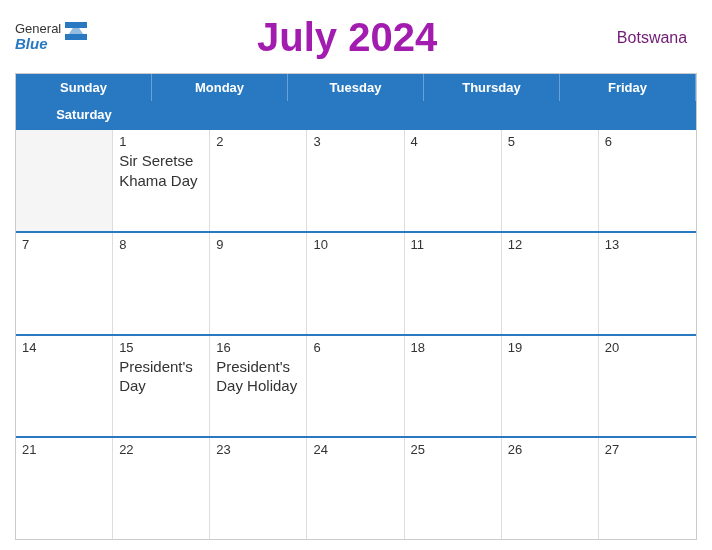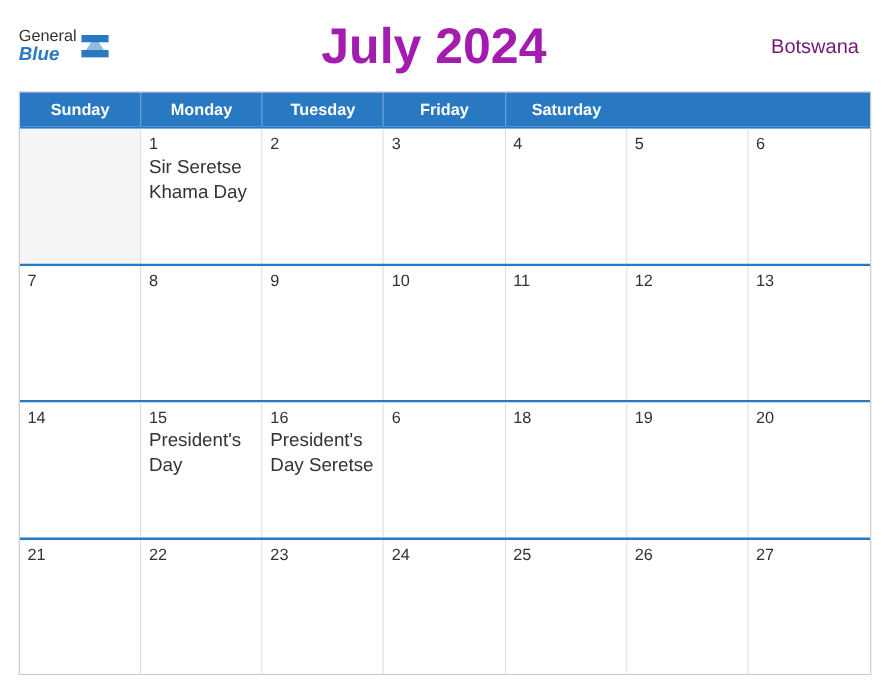--- a/index.html
+++ b/index.html
@@ -22,21 +22,20 @@
     .header {
       display: flex;
       align-items: center;
       justify-content: space-between;
       margin-bottom: 8px;
       padding: 5px 0;
     }
 
     .logo {
       display: flex;
-      align-items: center;
       gap: 4px;
     }
 
     .logo-text {
       font-size: 13px;
       color: #333;
       line-height: 1.1;
       font-weight: normal;
     }
 
@@ -69,21 +68,21 @@
 
     .calendar {
       flex: 1;
       border: 1px solid #ccc;
       display: flex;
       flex-direction: column;
     }
 
     .cal-header {
       display: grid;
-      grid-template-columns: repeat(7, 1fr);
+      grid-template-columns: repeat(5, 1fr);
       background: #2979c2;
     }
 
     .cal-header-cell {
       color: #fff;
       text-align: center;
       padding: 6px 4px;
       font-size: 13px;
       font-weight: bold;
       border-right: 1px solid rgba(255,255,255,0.3);
@@ -156,20 +155,21 @@
     </div>
     <div class="calendar-title">July 2024</div>
     <div class="country-name">Botswana</div>
   </div>
 
   <div class="calendar">
     <div class="cal-header">
       <div class="cal-header-cell">Sunday</div>
       <div class="cal-header-cell">Monday</div>
       <div class="cal-header-cell">Tuesday</div>
+      <div class="cal-header-cell">Thursday</div>
       <div class="cal-header-cell">Friday</div>
       <div class="cal-header-cell">Saturday</div>
     </div>
     <div class="cal-body" id="cal-body">
     <div class="cal-week">
           <div class="cal-cell empty"></div>
           <div class="cal-cell">
             <span class="day-number">1</span>
             <div class="event-text">Sir Seretse Khama Day</div>
           </div>
@@ -215,21 +215,21 @@
         <div class="cal-week">
           <div class="cal-cell">
             <span class="day-number">14</span>
           </div>
           <div class="cal-cell">
             <span class="day-number">15</span>
             <div class="event-text">President's Day</div>
           </div>
           <div class="cal-cell">
             <span class="day-number">16</span>
-            <div class="event-text">President's Day Seretse</div>
+            <div class="event-text">President's Day Holiday</div>
           </div>
           <div class="cal-cell">
             <span class="day-number">6</span>
           </div>
           <div class="cal-cell">
             <span class="day-number">18</span>
           </div>
           <div class="cal-cell">
             <span class="day-number">19</span>
           </div>

